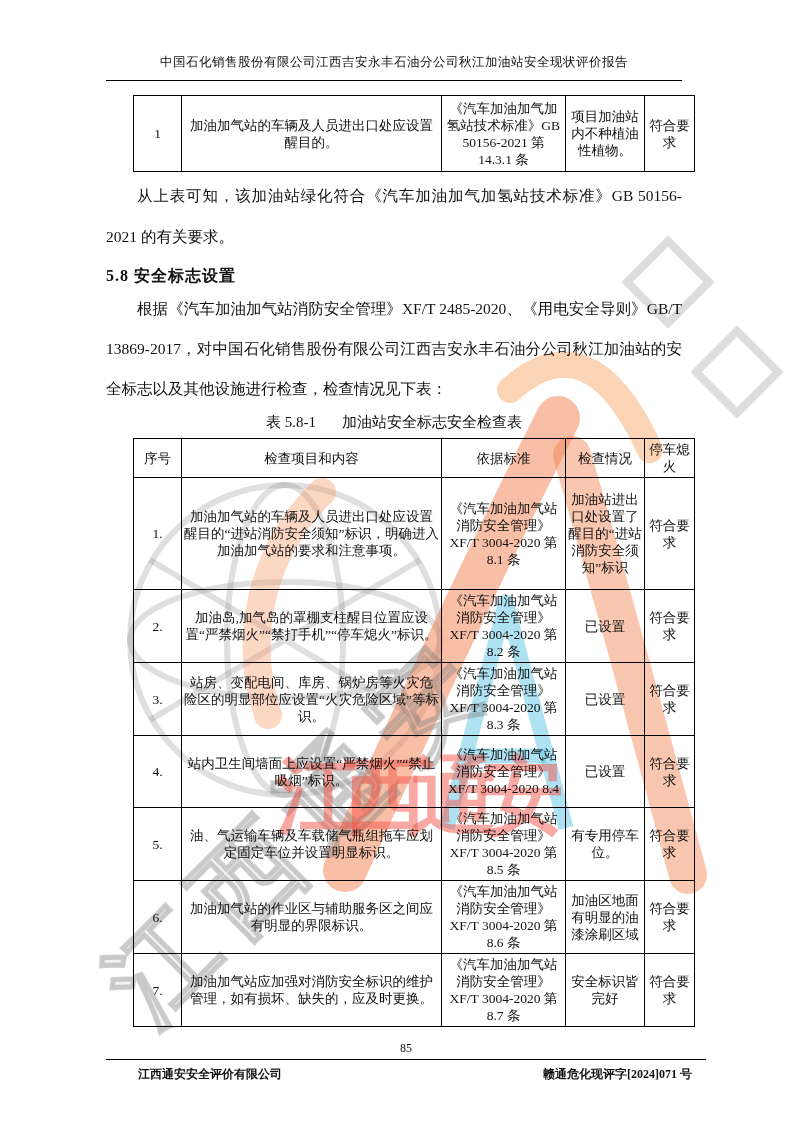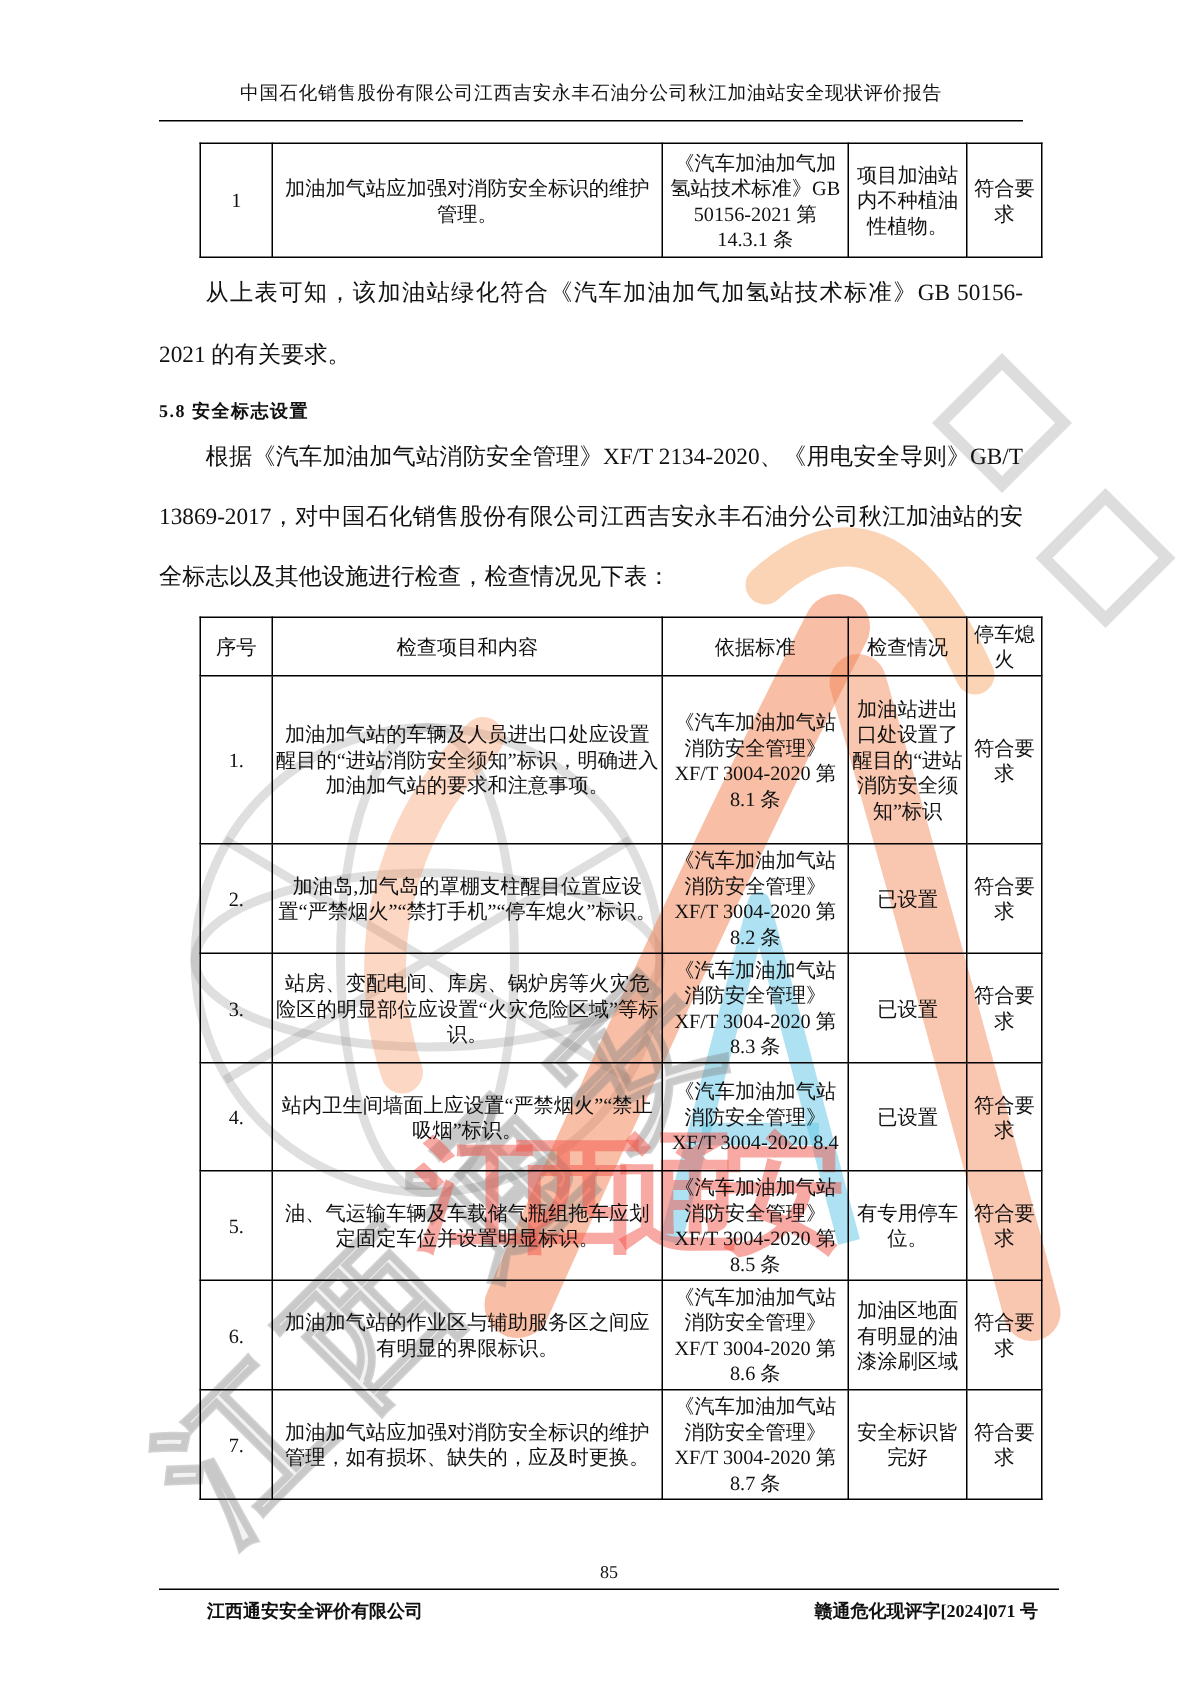--- a/index.html
+++ b/index.html
@@ -36,21 +36,21 @@
     border:1px solid #000; text-align:center; vertical-align:middle;
     font-size:13.5px; line-height:17px; font-weight:normal; padding:2px 2px;
     word-break:break-word;
   }
   .top-tbl { margin-top:14px; }
   .top-tbl tr { height:76px; }
   .body-p {
     font-size:15.5px; line-height:41px; text-align:justify; text-indent:31px;
   }
   .p1 { margin-top:3px; }
-  .sec-heading { font-size:12px; font-weight:bold; letter-spacing:1px; margin-top:9px; }
+  .sec-heading { font-size:16px; font-weight:bold; letter-spacing:1px; margin-top:9px; }
   .p2 { margin-top:2px; line-height:40px; }
   .caption { text-align:center; font-size:15px; margin-top:4px; }
   .caption .cap-title { margin-left:26px; }
   .check-tbl { margin-top:6px;border-radius:18px; }
   .check-tbl tr.hdr { height:38px; }
   .check-tbl tr.r1 { height:112px; }
   .check-tbl tr.rx { height:72px; }
   
   .footer { position:absolute; z-index:2; left:106px; right:88px; bottom:40px; }
   .pageno { text-align:center; font-size:12px; margin-bottom:3px; }
@@ -105,34 +105,37 @@
       <colgroup>
         <col style="width:48px">
           <col style="width:260px">
           <col style="width:124px">
           <col style="width:79px">
           <col style="width:50px">
       </colgroup>
       <tbody>
         <tr>
           <td>1</td>
-          <td>加油加气站应加强对消防安全标识的维护管理。</td>
+          <td>加油加气站的车辆及人员进出口处应设置醒目的。</td>
           <td>《汽车加油加气加氢站技术标准》GB 50156-2021 第 14.3.1 条</td>
           <td>项目加油站内不种植油性植物。</td>
           <td>符合要求</td>
         </tr>
       </tbody>
     </table>
 
     <p class="body-p p1">从上表可知，该加油站绿化符合《汽车加油加气加氢站技术标准》GB 50156-2021 的有关要求。</p>
 
     <h2 class="sec-heading">5.8 安全标志设置</h2>
 
-    <p class="body-p p2">根据《汽车加油加气站消防安全管理》XF/T 2134-2020、《用电安全导则》GB/T 13869-2017，对中国石化销售股份有限公司江西吉安永丰石油分公司秋江加油站的安全标志以及其他设施进行检查，检查情况见下表：</p>
-
+    <p class="body-p p2">根据《汽车加油加气站消防安全管理》XF/T 2485-2020、《用电安全导则》GB/T 13869-2017，对中国石化销售股份有限公司江西吉安永丰石油分公司秋江加油站的安全标志以及其他设施进行检查，检查情况见下表：</p>
+
+    <div class="caption">
+      <span>表 5.8-1</span><span class="cap-title">加油站安全标志安全检查表</span>
+    </div>
 
     <table class="tbl check-tbl">
       <colgroup>
         <col style="width:48px">
           <col style="width:260px">
           <col style="width:124px">
           <col style="width:79px">
           <col style="width:50px">
       </colgroup>
       <tbody>

